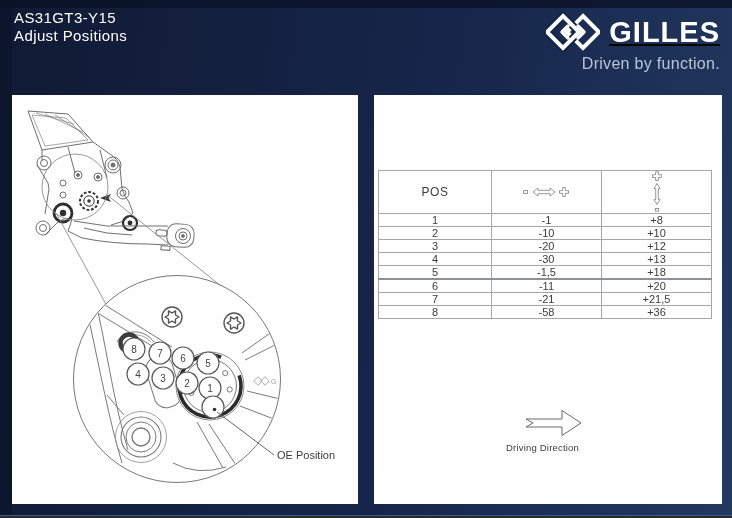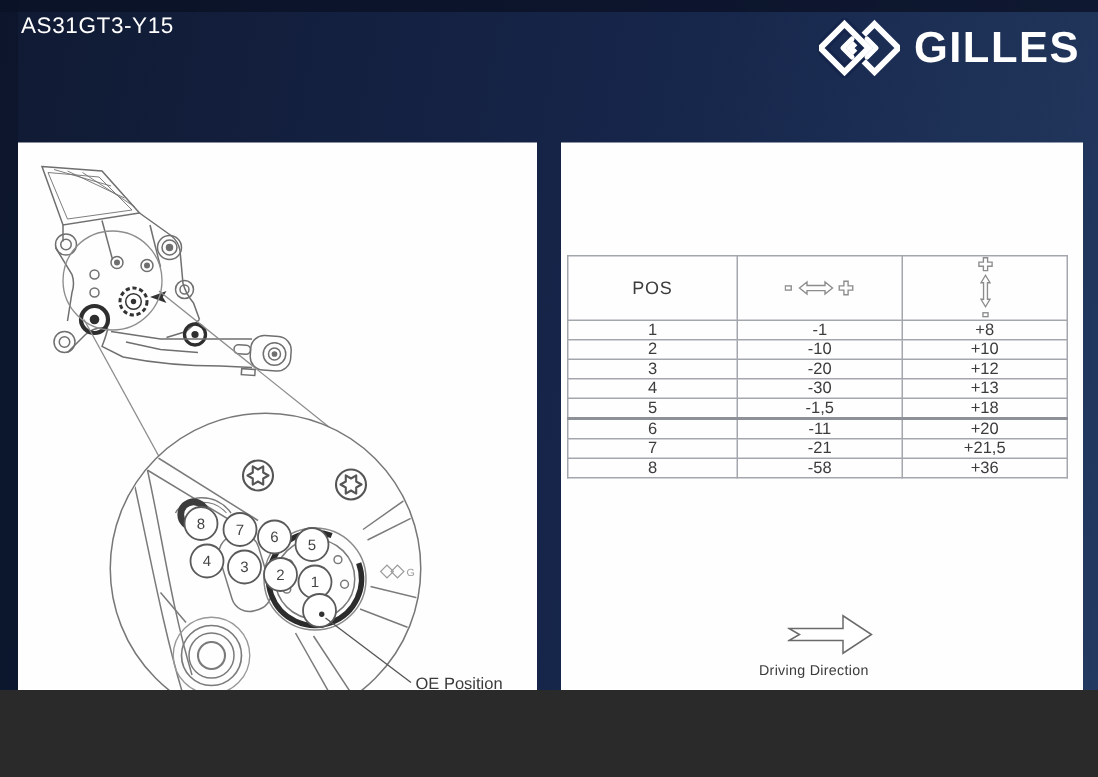--- a/index.html
+++ b/index.html
@@ -1,30 +1,30 @@
 <!DOCTYPE html>
 <html><head>
 <meta charset="utf-8">
 <style>
   html,body{margin:0;padding:0;background:#2a2a2a;}
   .page{
-    position:relative;width:732px;height:460px;overflow:hidden;
+    position:relative;width:732px;height:516px;overflow:hidden;
     background:linear-gradient(100deg,#101a33 0%,#16254a 55%,#23395f 100%);
     font-family:"Liberation Sans",sans-serif;
   }
   .edge-top{position:absolute;left:0;top:0;width:732px;height:8px;background:#0a1226;opacity:.8;}
   .edge-left{position:absolute;left:0;top:0;width:12px;height:518px;background:#0a1226;opacity:.55;}
   .bottom-line{position:absolute;left:0;top:515px;width:732px;height:3px;background:#3a5a8c;}
 
   
   .header{position:absolute;left:0;top:0;width:732px;height:95px;}
   .titles{position:absolute;left:14px;top:9px;color:#ffffff;letter-spacing:.4px;}
   .titles .line{font-size:15px;line-height:18px;font-weight:400;}
   .brand{position:absolute;right:12px;top:12px;text-align:right;}
-  .brand-row{display:flex;align-items:flex-start;justify-content:flex-end;}
+  .brand-row{display:flex;align-items:flex-start;justify-content:flex-end;text-decoration:underline;}
   .brand-mark{margin-right:9px;}
   .brand-name{color:#fff;font-size:29px;font-weight:700;letter-spacing:1px;line-height:40px;}
   .brand-tagline{color:#b6c5da;font-size:16px;margin-top:3px;letter-spacing:.3px;}
 
   
   .panel{position:absolute;top:95px;height:409px;background:#fefefe;}
   .panel-left{left:12px;width:346px;}
   .panel-right{left:374px;width:348px;}
 
   
@@ -50,34 +50,36 @@
 </head>
 <body>
 
 <div class="page">
   <div class="edge-top"></div>
   <div class="edge-left"></div>
 
   <div class="header">
     <div class="titles">
       <div class="line">AS31GT3-Y15</div>
+      <div class="line">Adjust Positions</div>
     </div>
     <div class="brand">
       <div class="brand-row">
         <svg class="brand-mark" width="54" height="40" viewBox="0 0 52 40">
           <g fill="none" stroke-linejoin="miter">
             <path d="M36,4 L52,20 L36,36 L20,20 Z" stroke="#ffffff" stroke-width="4"></path>
             <path d="M16,4 L32,20 L16,36 L0,20 Z" stroke="#14244a" stroke-width="8"></path>
             <path d="M16,4 L32,20 L16,36 L0,20 Z" stroke="#ffffff" stroke-width="4"></path>
             <path d="M21,14 L15,20 L21,26" stroke="#ffffff" stroke-width="3.4" stroke-linecap="round" stroke-linejoin="round"></path>
             <path d="M31,14 L37,20 L31,26" stroke="#ffffff" stroke-width="3.4" stroke-linecap="round" stroke-linejoin="round"></path>
           </g>
         </svg>
         <span class="brand-name">GILLES</span>
       </div>
+      <div class="brand-tagline">Driven by function.</div>
     </div>
   </div>
 
   <div class="panel panel-left">
     <svg class="diagram" width="346" height="409" viewBox="0 0 346 409">
       <defs>
         <clipPath id="detailClip">
             <circle cx="165" cy="284" r="102.5"></circle>
           </clipPath>
       </defs>

